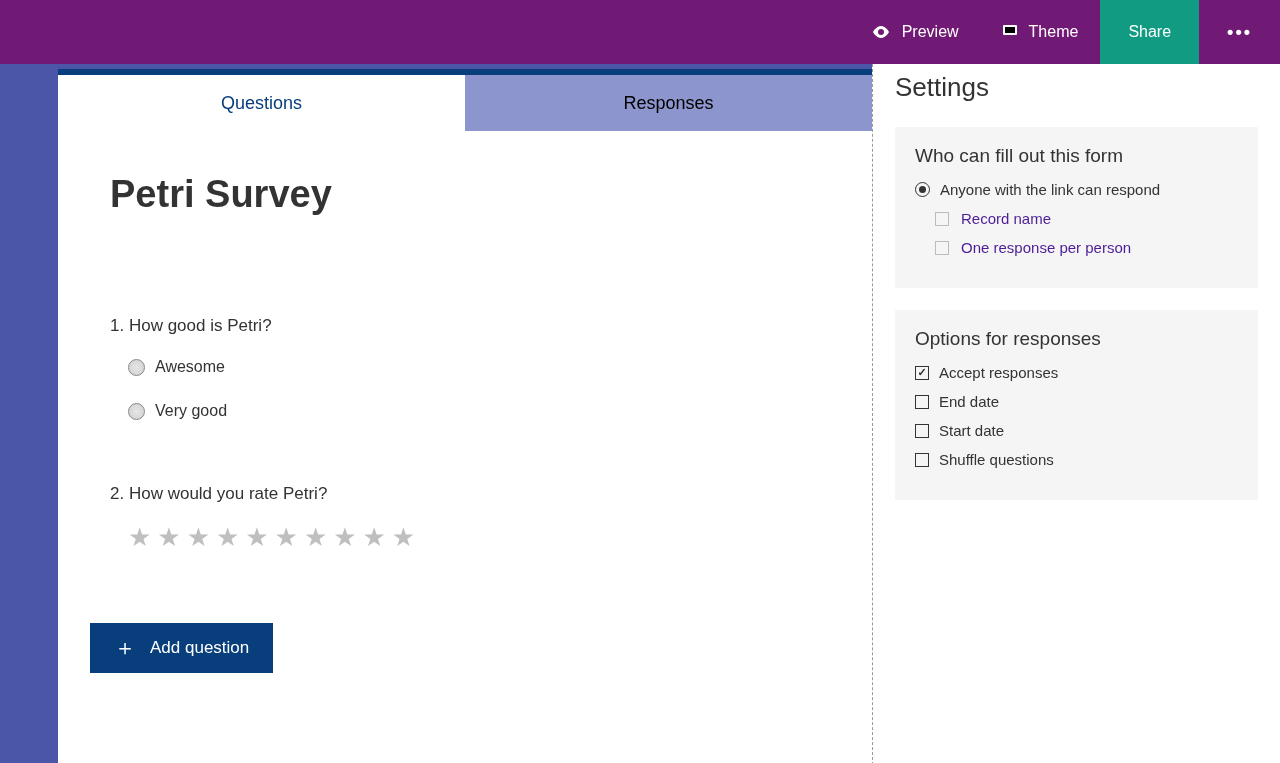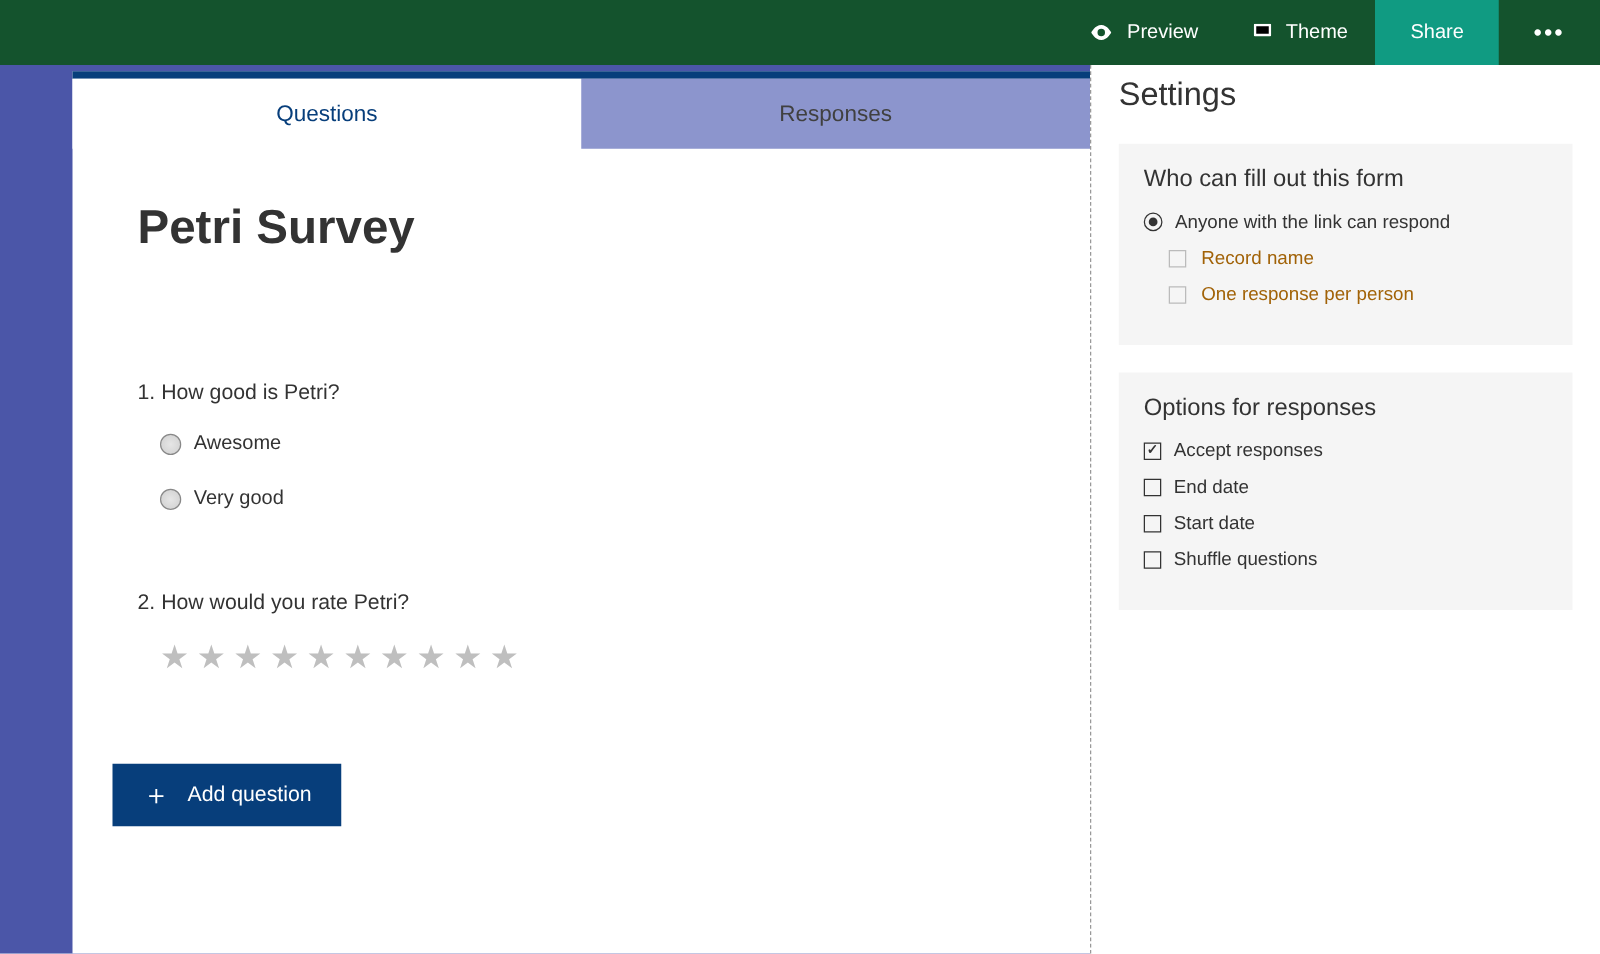--- a/index.html
+++ b/index.html
@@ -5,22 +5,22 @@
     * { box-sizing: border-box; margin: 0; padding: 0; }
     body {
       font-family: "Segoe UI", -apple-system, sans-serif;
       width: 1280px;
       height: 763px;
       overflow: hidden;
       background: #fff;
     }
     
     .topbar {
-      background: #14532d;
-      height: 52px;
+      background: #701a75;
+      height: 64px;
       display: flex;
       justify-content: flex-end;
       align-items: center;
       color: #fff;
     }
     .topbar-item {
       display: flex;
       align-items: center;
       gap: 12px;
       padding: 0 22px;
@@ -69,21 +69,21 @@
       justify-content: center;
       font-size: 18px;
       cursor: pointer;
     }
     .tab.active {
       color: #073e7b;
       background: #fff;
     }
     .tab.inactive {
       background: #8c95cd;
-      color: #404040;
+      color: #000000;
     }
     
     .form-body {
       padding: 42px 52px 0 52px;
     }
     .form-title {
       font-size: 38px;
       font-weight: 700;
       color: #333;
       margin-bottom: 100px;
@@ -165,21 +165,21 @@
     }
     .opt-row {
       display: flex;
       align-items: center;
       gap: 10px;
       margin-bottom: 12px;
       font-size: 15px;
       color: #333;
     }
     .opt-row.disabled {
-      color: #a16207;
+      color: #4c1d95;
       padding-left: 20px;
       gap: 12px;
     }
     .radio {
       width: 15px; height: 15px; border-radius: 50%;
       border: 1.5px solid #333;
       display: inline-flex; align-items: center; justify-content: center;
       flex-shrink: 0;
     }
     .radio.selected::after {

